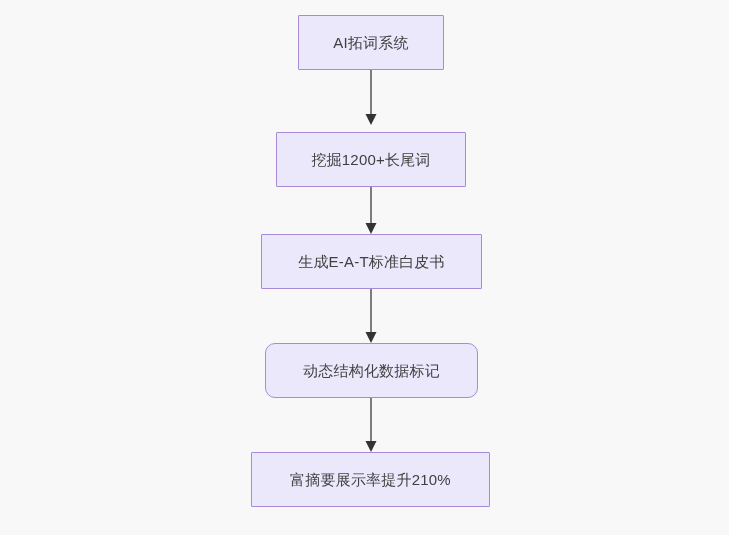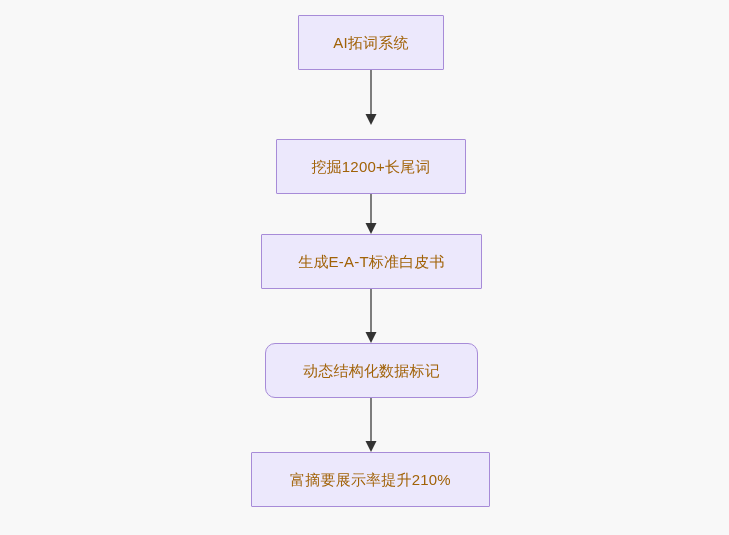--- a/index.html
+++ b/index.html
@@ -26,21 +26,21 @@
     display: flex;
     align-items: center;
     justify-content: center;
     background: #ece8fc;
     border: 1.5px solid #a78bd8;
     border-radius: 1px;
   }
   .node-label {
     font-size: 15px;
     line-height: 1.2;
-    color: #a16207;
+    color: #404040;
     letter-spacing: 0.2px;
     white-space: nowrap;
     text-align: center;
     font-family: "Liberation Sans", "DejaVu Sans", sans-serif;
   }
   .edge {
     position: absolute;
     left: 0;
     top: 0;
     width: 729px;
@@ -79,21 +79,21 @@
     <g>
       <line class="edge-line" x1="371" y1="398" x2="371" y2="444"></line>
       <polygon class="edge-arrow" points="371,452 365.5,441 376.5,441"></polygon>
     </g>
   </svg>
 
   <div class="node" style="left:298px; top:15px; width:146px; height:55px;">
     <span class="node-label">AI拓词系统</span>
   </div>
 
-  <div class="node" style="left:276px; top:139px; width:190px; height:55px;">
+  <div class="node" style="left:276px; top:132px; width:190px; height:55px;">
     <span class="node-label">挖掘1200+长尾词</span>
   </div>
 
   <div class="node" style="left:261px; top:234px; width:221px; height:55px;">
     <span class="node-label">生成E-A-T标准白皮书</span>
   </div>
 
   <div class="node" style="left:265px; top:343px; width:213px; height:55px;border-radius:10px;">
     <span class="node-label">动态结构化数据标记</span>
   </div>

